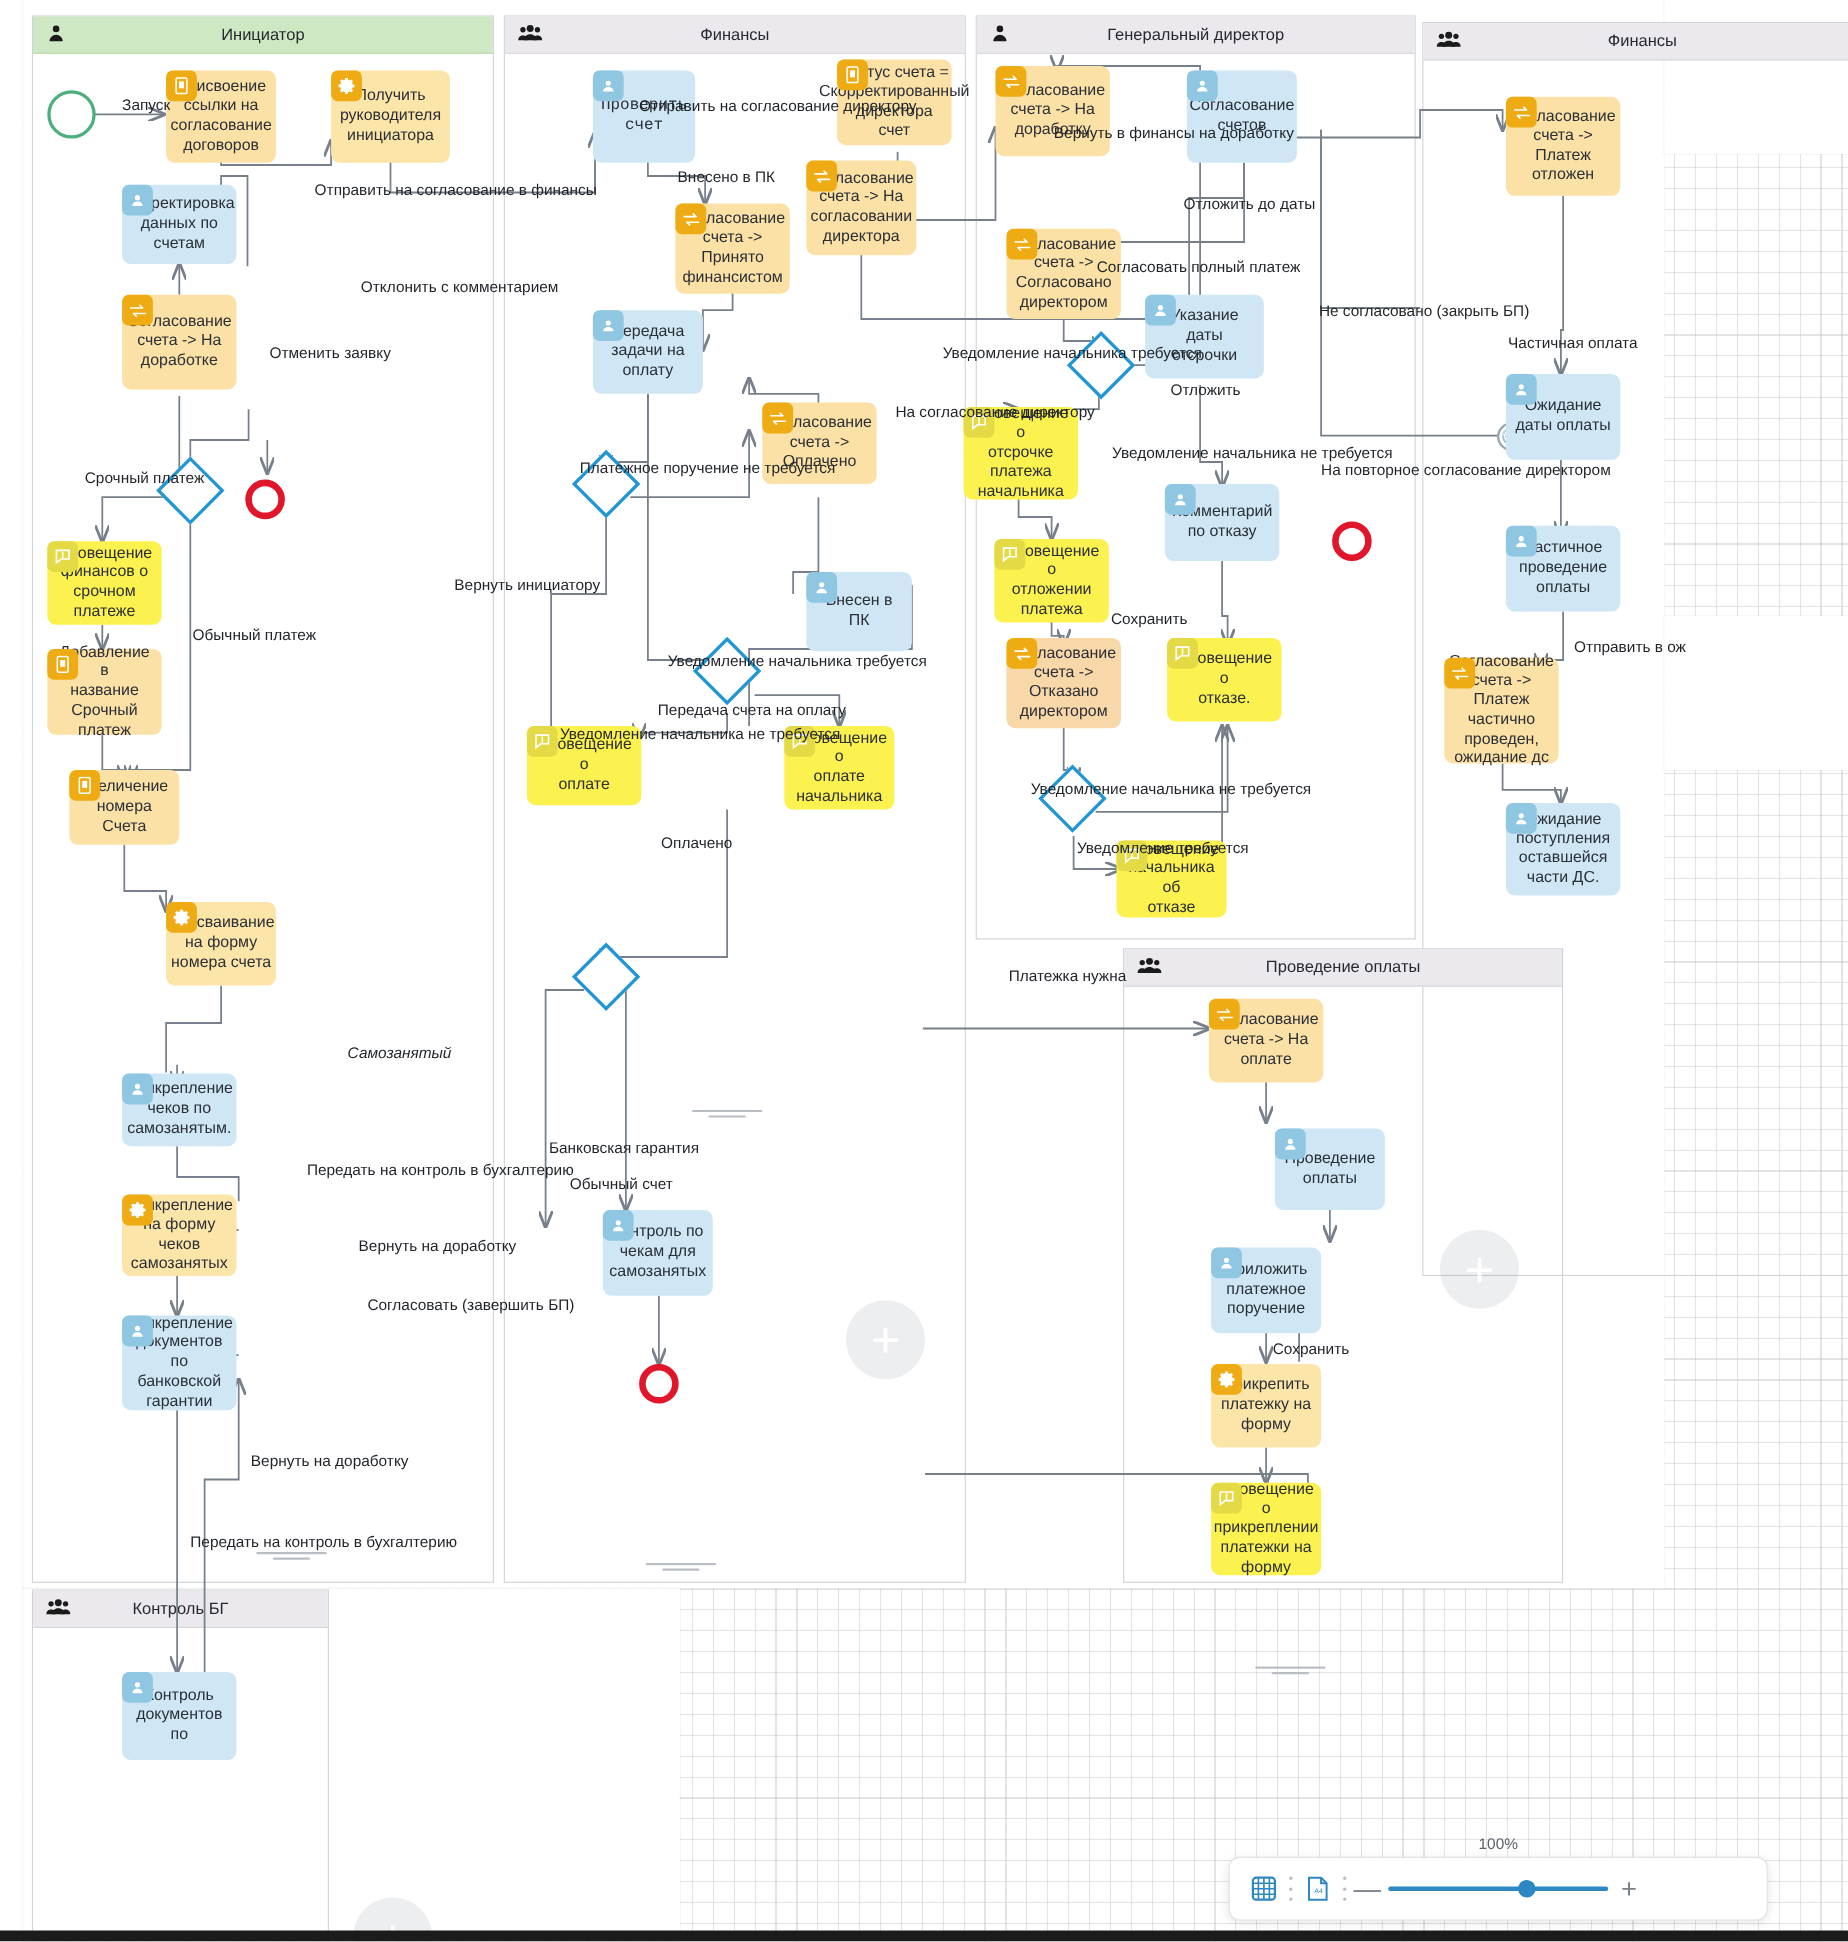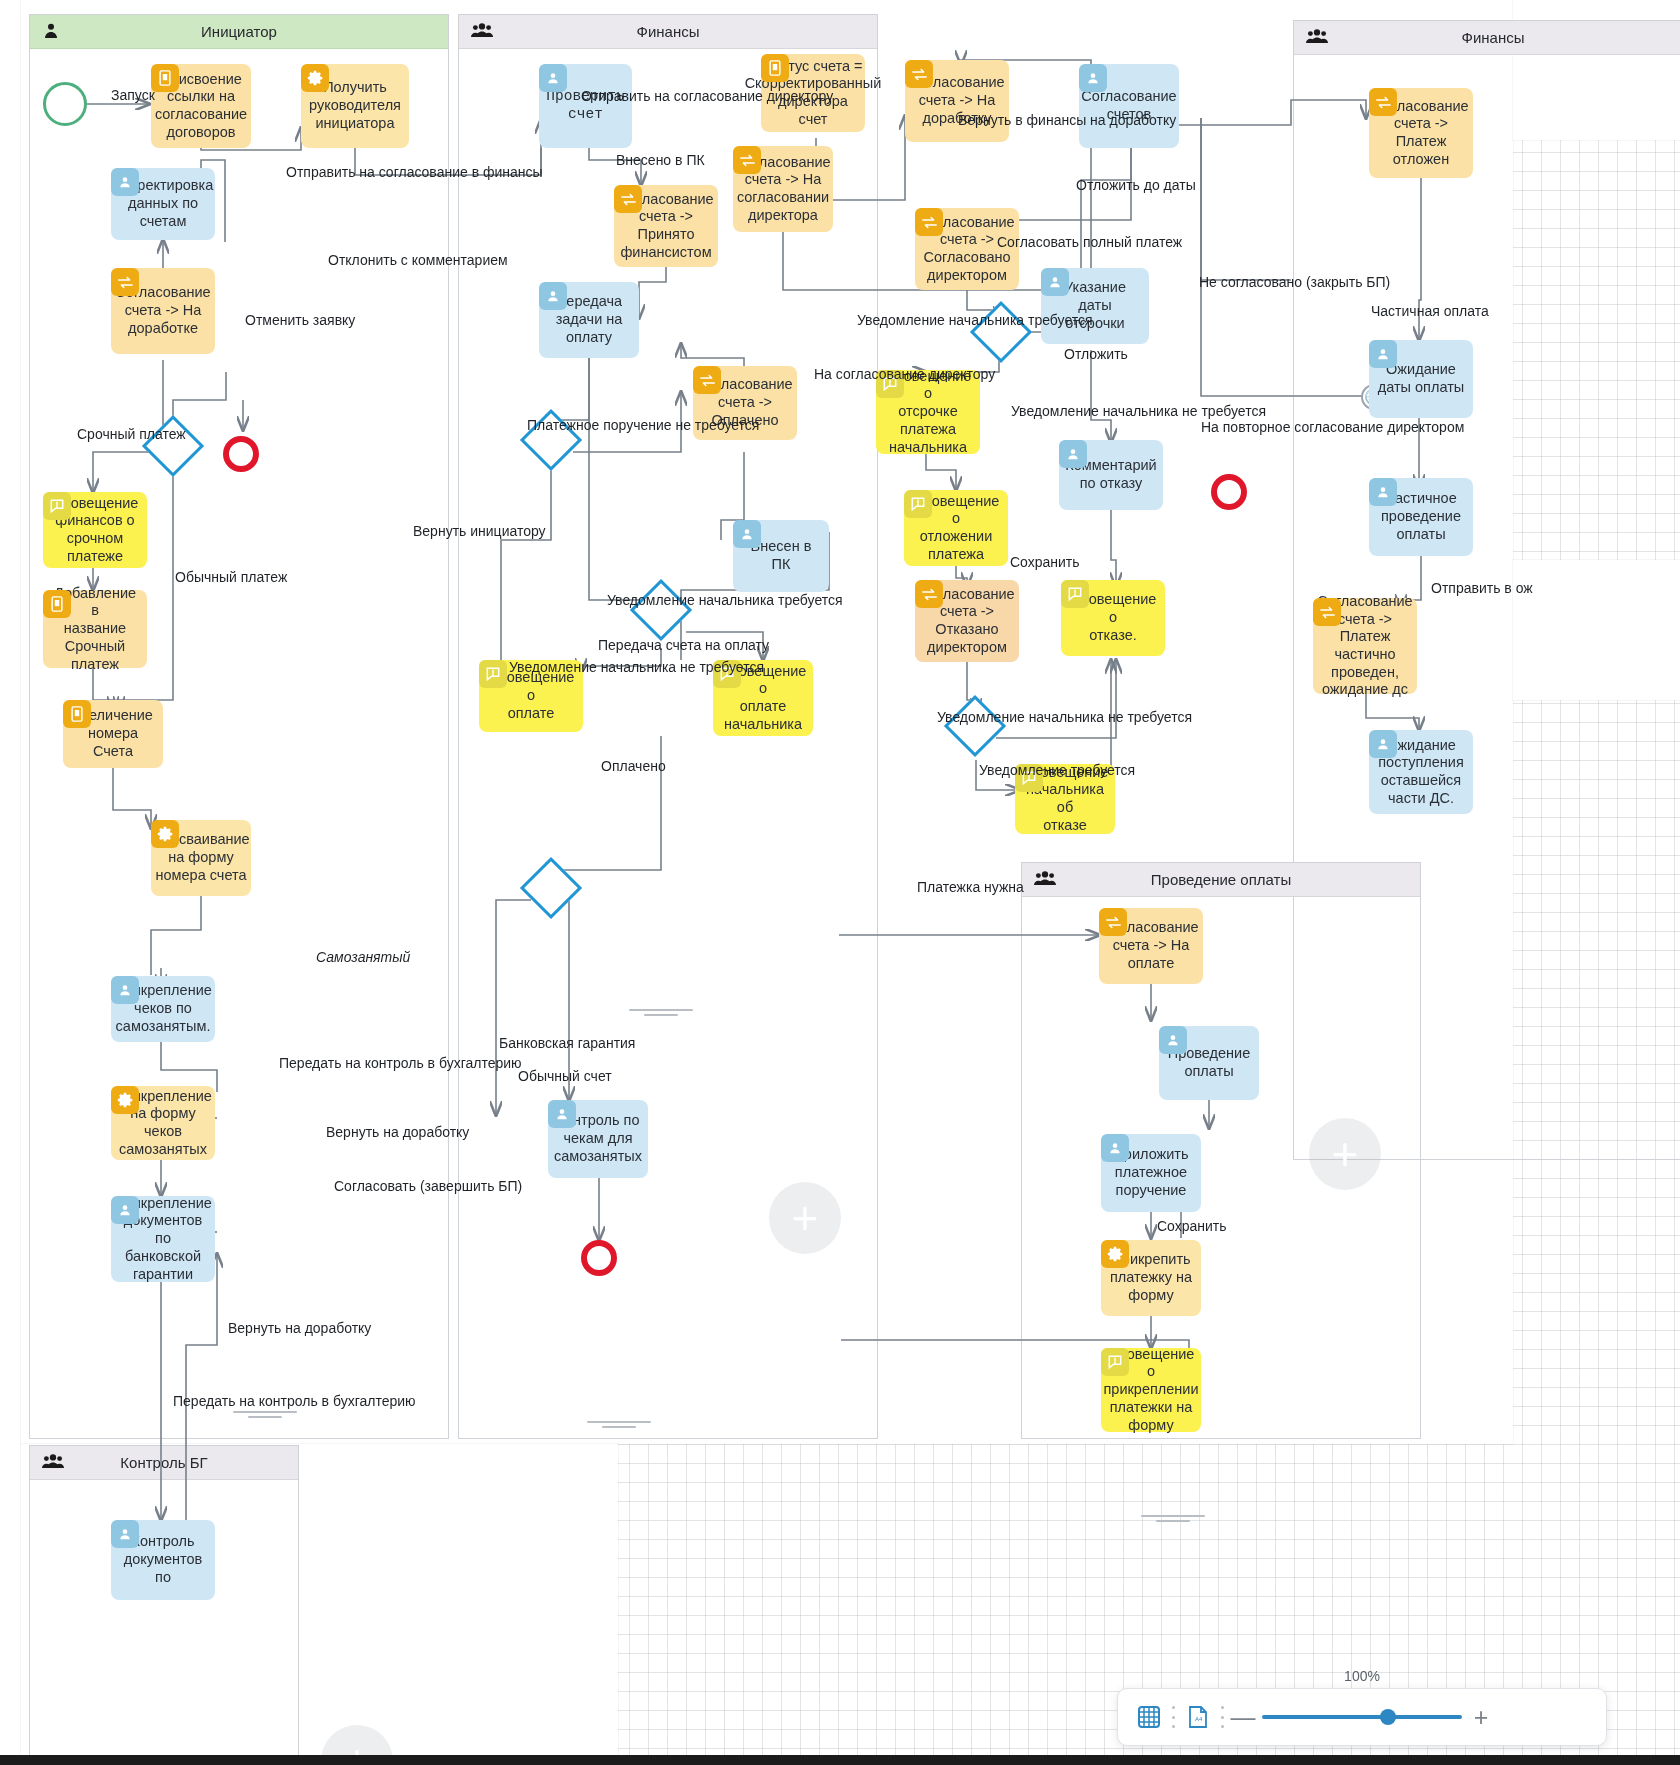--- a/index.html
+++ b/index.html
@@ -159,20 +159,31 @@
             <circle cx="15" cy="4.5" r="4.3" fill="#1b1b1b"></circle>
             <path d="M0 19c0-3.6 2.7-6 6-6s6 2.4 6 6z" fill="#1b1b1b"></path>
             <path d="M18 19c0-3.6 2.7-6 6-6s6 2.4 6 6z" fill="#1b1b1b"></path>
             <path d="M7 19c0-4.4 3.6-7.6 8-7.6s8 3.2 8 7.6z" fill="#1b1b1b"></path>
           </svg>
       </span>
       <span class="ttl">Финансы</span>
     </div>
   </div>
 
+  <div class="pool" style="left:866px; top:14px; width:400px; height:840px;">
+    <div class="pool-head">
+      <span class="grpicon">
+        <svg width="18" height="18" viewBox="0 0 24 24">
+            <circle cx="12" cy="7" r="4" fill="#1b1b1b"></circle>
+            <path d="M4 22c0-4.4 3.6-8 8-8s8 3.6 8 8z" fill="#1b1b1b"></path>
+          </svg>
+      </span>
+      <span class="ttl">Генеральный директор</span>
+    </div>
+  </div>
 
   <div class="pool" style="left:1272px; top:20px; width:400px; height:1140px;">
     <div class="pool-head">
       <span class="grpicon">
         <svg width="22" height="18" viewBox="0 0 30 20">
             <circle cx="6" cy="6" r="3.3" fill="#1b1b1b"></circle>
             <circle cx="24" cy="6" r="3.3" fill="#1b1b1b"></circle>
             <circle cx="15" cy="4.5" r="4.3" fill="#1b1b1b"></circle>
             <path d="M0 19c0-3.6 2.7-6 6-6s6 2.4 6 6z" fill="#1b1b1b"></path>
             <path d="M18 19c0-3.6 2.7-6 6-6s6 2.4 6 6z" fill="#1b1b1b"></path>

